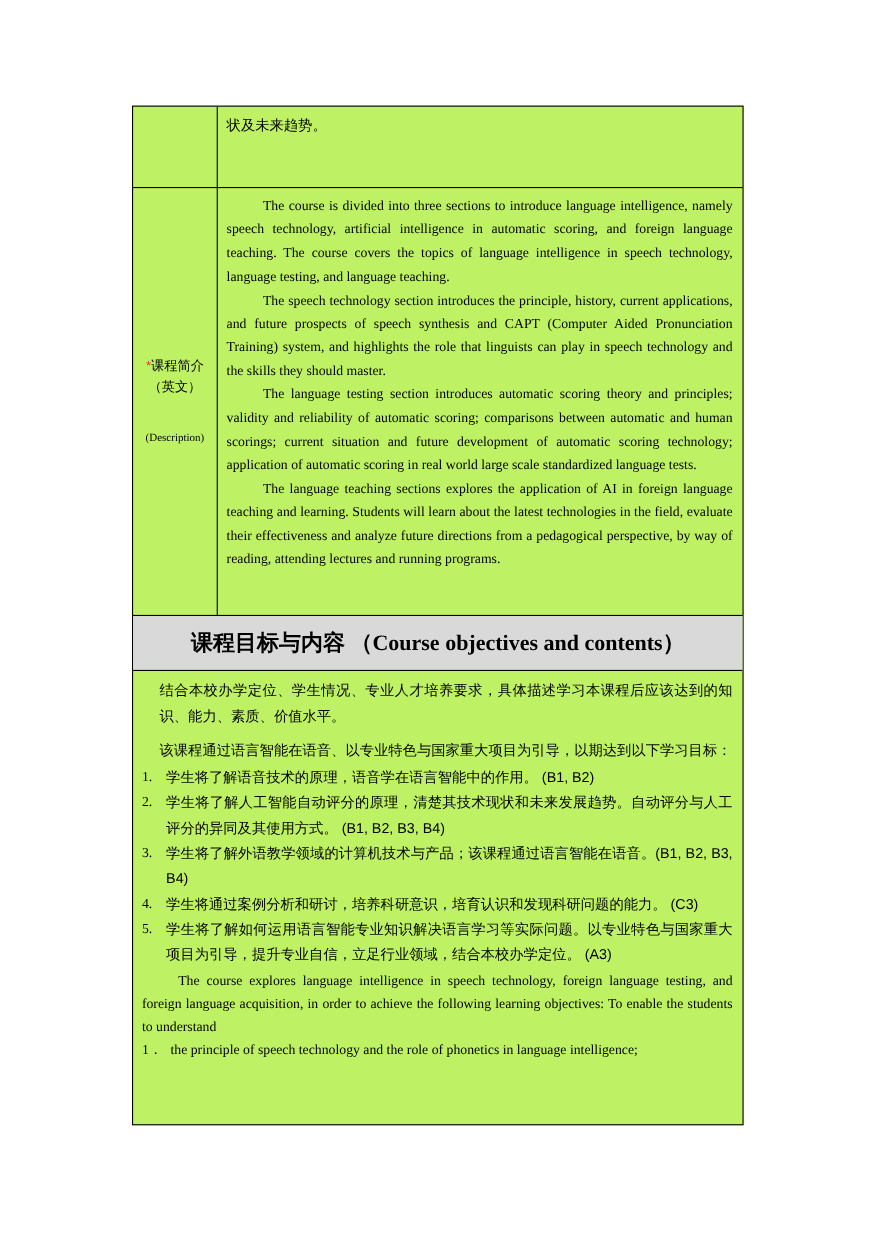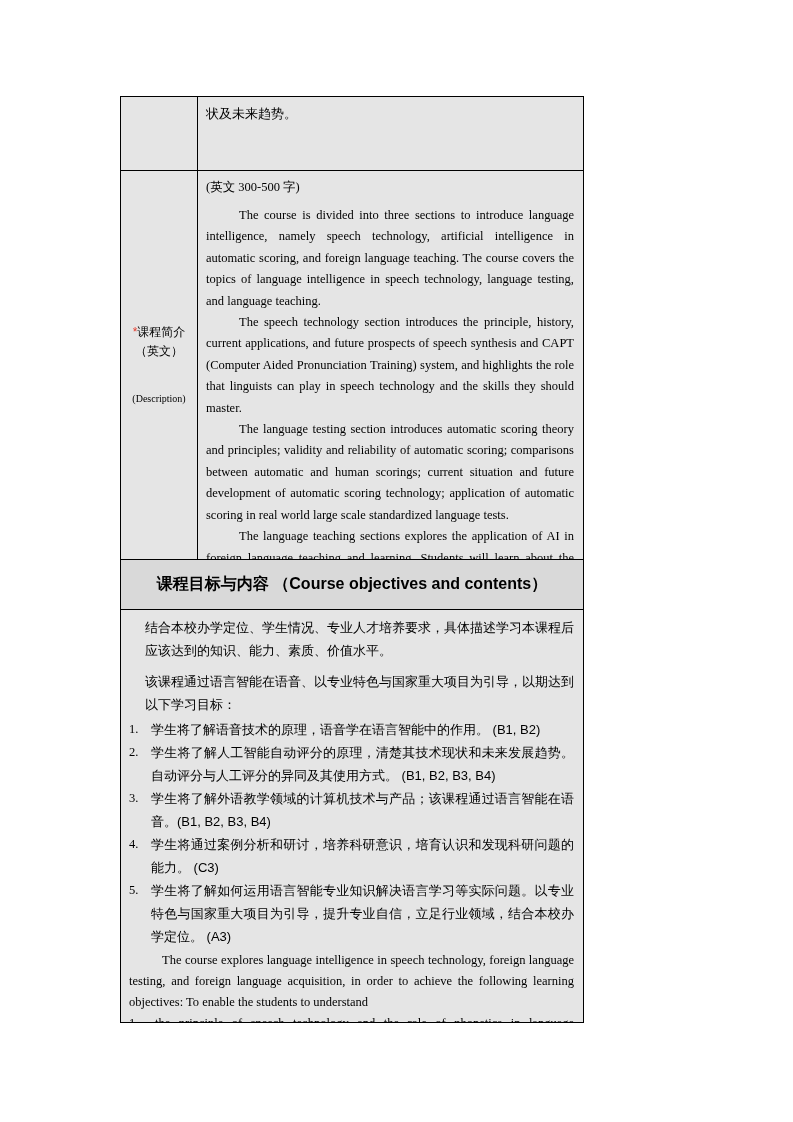--- a/index.html
+++ b/index.html
@@ -2,22 +2,22 @@
 <html><head>
 <meta charset="utf-8">
 <style>
   html,body{margin:0;padding:0;}
   body{
     width:793px;height:1122px;background:#ffffff;position:relative;
     font-family:"Liberation Serif", serif;color:#000;
     -webkit-font-smoothing:antialiased;
   }
   .doc-table{
-    position:absolute;left:120px;top:96px;width:464px;
-    border:1px solid #000;box-sizing:border-box;background:#e5e5e5;
+    position:absolute;left:120px;top:96px;width:556px;
+    border:1px solid #000;box-sizing:border-box;background:#bef264;
   }
   .trow{display:flex;border-bottom:1px solid #000;box-sizing:border-box;}
   .trow:last-child{border-bottom:none;}
   .r1{height:74px;}
   .r2{height:389px;}
   .hdr-row{height:50px;background:#d9d9d9;align-items:center;justify-content:center;}
   .r3{height:412px;}
   .label-cell{
     width:77px;flex:none;border-right:1px solid #000;box-sizing:border-box;
     display:flex;flex-direction:column;align-items:center;justify-content:center;
@@ -28,22 +28,22 @@
   .req{color:#e53b2c;font-family:"Liberation Sans", sans-serif;}
   .label-zh{font-size:12px;line-height:19px;font-family:"Liberation Sans", sans-serif;}
   .label-en{font-size:10px;line-height:19px;font-family:"Liberation Serif", serif;}
   .row1-text{font-size:13px;line-height:22px;margin:0;}
   .hint{font-size:12.5px;line-height:21px;margin:0 0 7px 0;}
   .en-para{
     font-size:12.5px;line-height:21.4px;margin:0;text-align:justify;
     text-indent:33px;
   }
   .hdr-title{
-    font-size:16px;font-weight:bold;text-align:center;
-    font-family:Liberation Sans, sans-serif;
+    font-size:20px;font-weight:bold;text-align:center;
+    font-family:Liberation Serif, serif;
   }
   .intro{font-size:13px;line-height:23px;margin:0 0 8px 16px;text-align:justify;}
   .intro2{margin-bottom:2px;}
   .zh-list{margin:0 0 2px 0;}
   .zh-list .item{display:flex;font-size:13px;line-height:23px;text-align:justify;}
   .zh-list .num{
     width:22px;flex:none;font-family:"Liberation Serif", serif;font-size:12.5px;
   }
   .zh-list .txt{flex:1;}
   .en-intro{
@@ -64,21 +64,20 @@
       <p class="row1-text zh">状及未来趋势。</p>
     </div>
   </div>
 
   <div class="trow r2">
     <div class="label-cell">
       <div class="label-zh"><span class="req">*</span><span>课程简介（英文）</span></div>
       <div class="label-en">(Description)</div>
     </div>
     <div class="content-cell">
-      <p class="hint">(英文 300-500 字)</p>
       <p class="en-para">The course is divided into three sections to introduce language intelligence, namely speech technology, artificial intelligence in automatic scoring, and foreign language teaching. The course covers the topics of language intelligence in speech technology, language testing, and language teaching.</p>
       <p class="en-para">The speech technology section introduces the principle, history, current applications, and future prospects of speech synthesis and CAPT (Computer Aided Pronunciation Training) system, and highlights the role that linguists can play in speech technology and the skills they should master.</p>
       <p class="en-para">The language testing section introduces automatic scoring theory and principles; validity and reliability of automatic scoring; comparisons between automatic and human scorings; current situation and future development of automatic scoring technology; application of automatic scoring in real world large scale standardized language tests.</p>
       <p class="en-para">The language teaching sections explores the application of AI in foreign language teaching and learning. Students will learn about the latest technologies in the field, evaluate their effectiveness and analyze future directions from a pedagogical perspective, by way of reading, attending lectures and running programs.</p>
     </div>
   </div>
 
   <div class="trow hdr-row">
     <div class="hdr-title zh">课程目标与内容 （Course objectives and contents）</div>
   </div>

